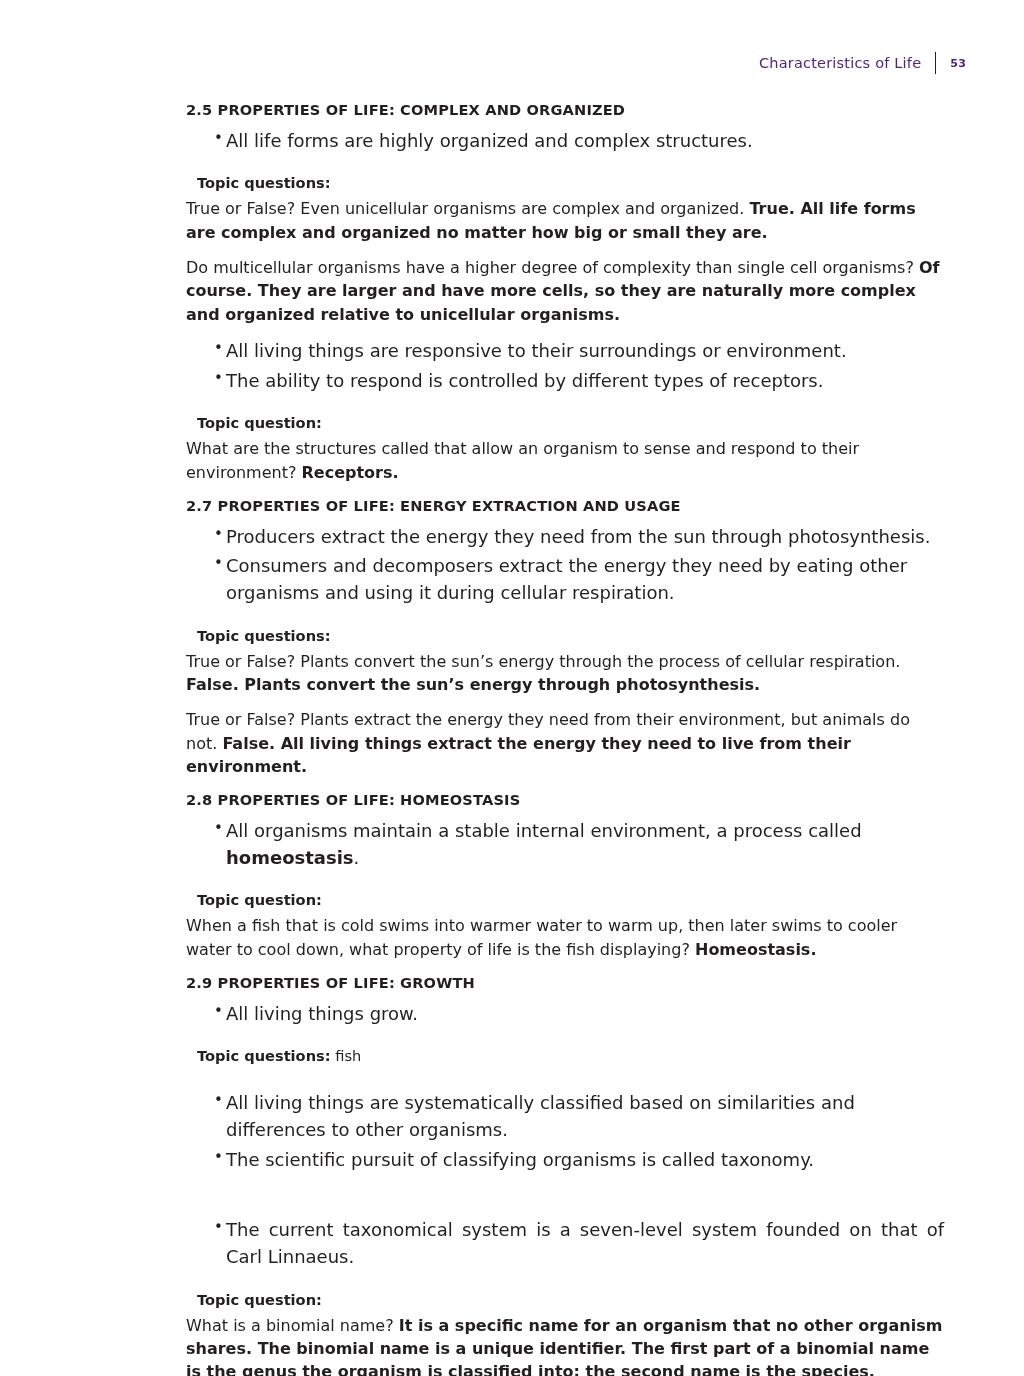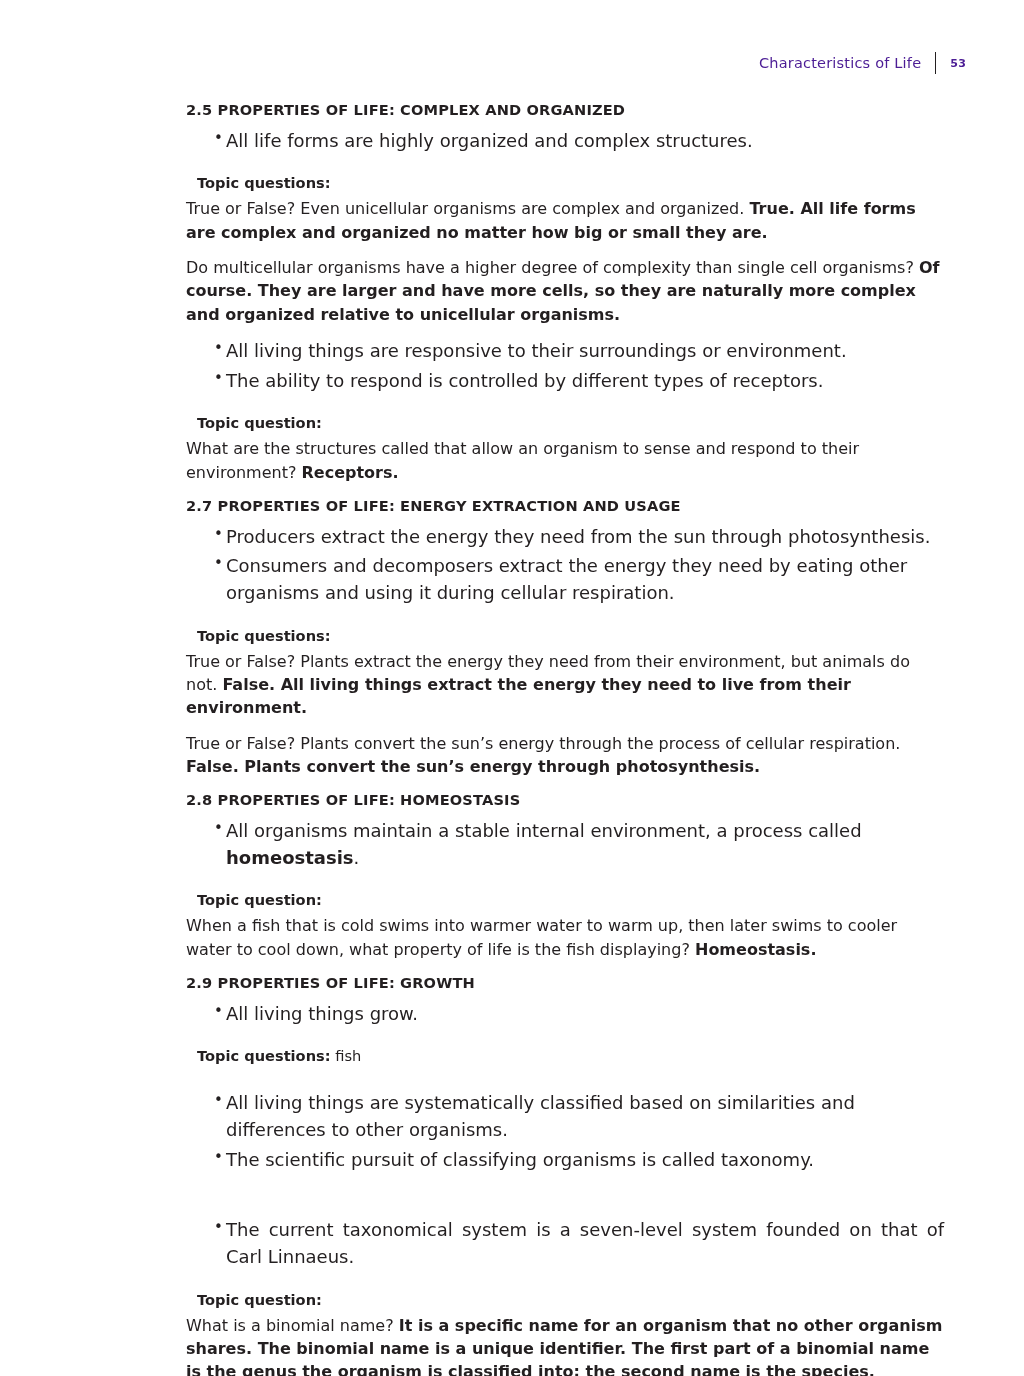--- a/index.html
+++ b/index.html
@@ -140,24 +140,24 @@
       <span>What are the structures called that allow an organism to sense and respond to their environment? </span><b>Receptors.</b>
     </p>
 
     <h2 class="sec sec-spaced">2.7 PROPERTIES OF LIFE: ENERGY EXTRACTION AND USAGE</h2>
     <ul class="bullets">
       <li>Producers extract the energy they need from the sun through photosynthesis.</li>
       <li>Consumers and decomposers extract the energy they need by eating other organisms and using it during cellular respiration.</li>
     </ul>
     <p class="tq">Topic questions:</p>
     <p class="body">
-      <span>True or False? Plants extract the energy they need from their environment, but animals do not. </span><b>False. All living things extract the energy they need to live from their environment.</b>
+      <span>True or False? Plants convert the sun’s energy through the process of cellular respiration. </span><b>False. Plants convert the sun’s energy through photosynthesis.</b>
     </p>
     <p class="body">
-      <span>True or False? Plants convert the sun’s energy through the process of cellular respiration. </span><b>False. Plants convert the sun’s energy through photosynthesis.</b>
+      <span>True or False? Plants extract the energy they need from their environment, but animals do not. </span><b>False. All living things extract the energy they need to live from their environment.</b>
     </p>
 
     <h2 class="sec sec-spaced">2.8 PROPERTIES OF LIFE: HOMEOSTASIS</h2>
     <ul class="bullets">
       <li><span>All organisms maintain a stable internal environment, a process called </span><b>homeostasis</b><span>.</span></li>
     </ul>
     <p class="tq">Topic question:</p>
     <p class="body">
       <span>When a fish that is cold swims into warmer water to warm up, then later swims to cooler water to cool down, what property of life is the fish displaying? </span><b>Homeostasis.</b>
     </p>

